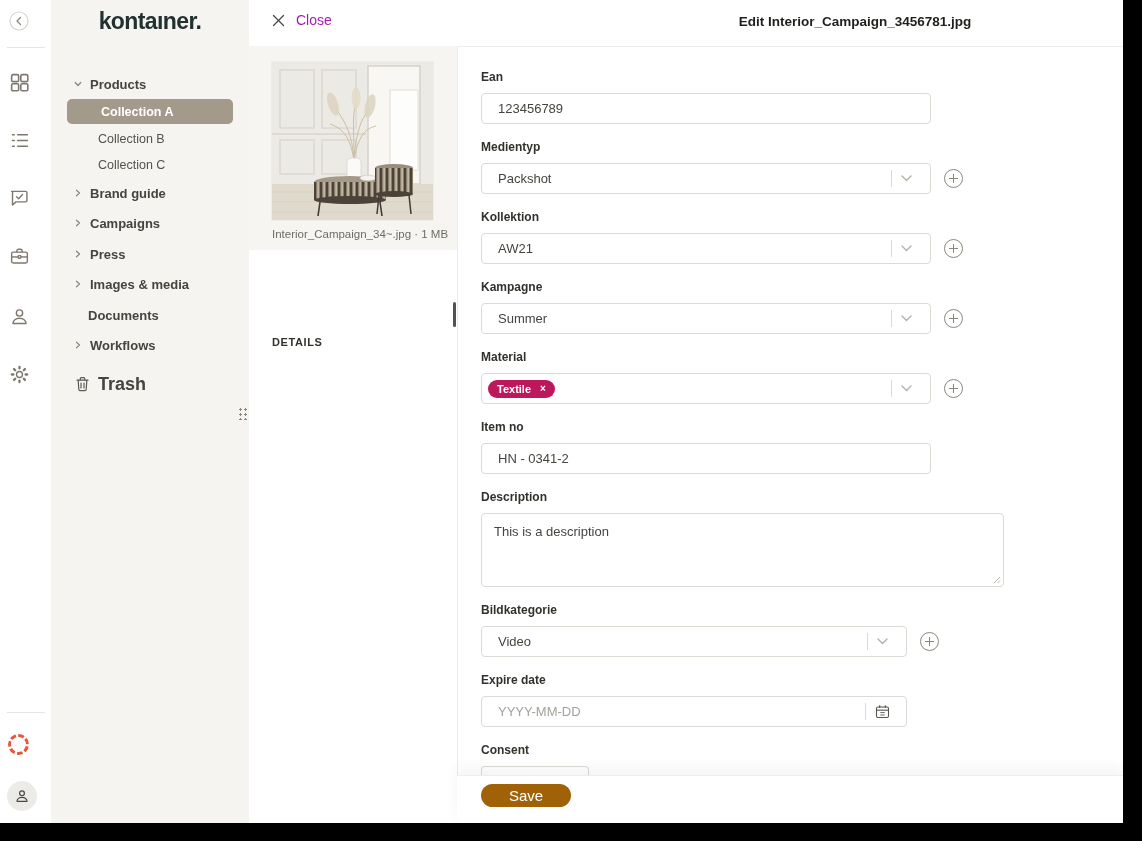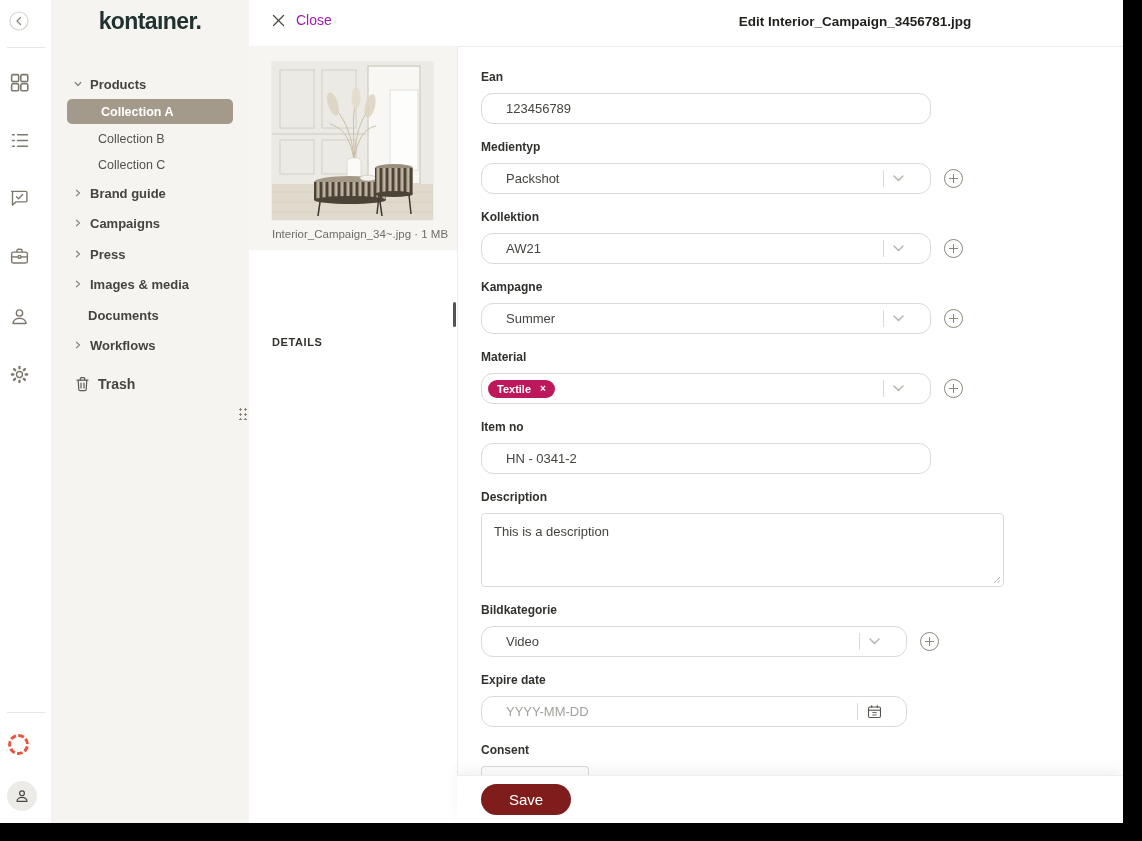--- a/index.html
+++ b/index.html
@@ -25,21 +25,21 @@
   .nav-row{position:absolute;left:0;width:100%;height:20px;display:flex;align-items:center;
     font-size:13px;color:#45443f;cursor:pointer;}
   .nav-row .chev{width:8px;height:8px;margin-left:23px;margin-right:8px;flex:none;}
   .nav-parent{font-weight:600;}
   .nav-sub{padding-left:47px;font-size:12.5px;color:#53524c;}
   .nav-noarrow{padding-left:37px;font-weight:600;}
   .pill{position:absolute;left:16px;right:16px;top:99px;height:25px;border-radius:5px;
     background:#a49a8c;color:#fff;font-size:12.5px;font-weight:600;
     display:flex;align-items:center;padding-left:34px;cursor:pointer;}
   .trash-row{position:absolute;left:0;top:373px;width:100%;height:22px;display:flex;align-items:center;
-    font-size:14px;font-weight:600;color:#45443f;cursor:pointer;}
+    font-size:18px;font-weight:600;color:#45443f;cursor:pointer;}
   .trash-row svg{margin-left:24px;margin-right:8px;}
   .drag-dots{position:absolute;left:187px;top:407px;width:9px;height:13px;cursor:grab;
     background-image:radial-gradient(#8a877e 1px,transparent 1.1px);
     background-size:5px 5px;background-position:0 0;}
 
   
   .main-col{position:absolute;left:249px;top:0;right:0;bottom:0;background:#fff;}
   .topbar{position:absolute;left:0;top:0;right:0;height:46px;background:#fff;border-bottom:1px solid #ececea;}
   .close-btn{position:absolute;left:23px;top:12px;display:flex;align-items:center;gap:11px;cursor:pointer;}
   .close-btn span{font-size:14px;color:#a21caf;}
@@ -52,22 +52,22 @@
   .thumb-img{position:absolute;left:23px;top:16px;width:161px;height:158px;background:#fff;box-shadow:0 0 0 1px rgba(0,0,0,0.03);}
   .thumb-caption{position:absolute;left:23px;top:182px;font-size:11.5px;color:#6e6d67;white-space:nowrap;}
   .details-tab{position:absolute;left:23px;top:263px;font-size:11px;font-weight:700;letter-spacing:0.6px;color:#33322d;cursor:pointer;margin-top:27px;}
   .panel-scrollthumb{position:absolute;right:1px;top:256px;width:3px;height:25px;border-radius:2px;background:#55534e;cursor:pointer;}
 
   
   .form-area{position:absolute;left:208px;top:46px;right:0;bottom:0;overflow:hidden;}
   .form-inner{padding:24px 0 0 24px;}
   .field{margin-bottom:16px;}
   .field .flabel{display:block;font-size:12px;font-weight:700;color:#32312d;line-height:15px;margin-bottom:8px;}
-  .control{box-sizing:border-box;height:31px;border:1px solid #dcdad5;border-radius:12px;background:#fff;
-    display:flex;align-items:center;padding:0 24px;width:450px;}
+  .control{box-sizing:border-box;height:31px;border:1px solid #dcdad5;border-radius:4px;background:#fff;
+    display:flex;align-items:center;padding:0 16px;width:450px;}
   .control input{border:none;outline:none;flex:1;font-size:13px;color:#45443f;font-family:inherit;background:transparent;padding:0;min-width:0;}
   .control input::placeholder{color:#a3a19b;}
   .select-row{display:flex;align-items:center;gap:13px;}
   .sel-value{flex:1;font-size:13px;color:#45443f;}
   .sel-sep{width:1px;height:17px;background:#dcdad5;margin-right:9px;flex:none;}
   .sel-chev{flex:none;margin-right:2px;}
   .plus-btn{width:17px;height:17px;border:1px solid #8a867a;border-radius:50%;flex:none;position:relative;cursor:pointer;background:#fff;}
   .plus-btn::before,.plus-btn::after{content:"";position:absolute;background:#8a867a;}
   .plus-btn::before{left:4px;right:4px;top:8px;height:1.2px;}
   .plus-btn::after{top:4px;bottom:4px;left:8px;width:1.2px;}
@@ -77,22 +77,22 @@
   .tag .tag-x{margin-left:9px;font-size:10px;font-weight:700;cursor:pointer;}
   .textarea-wrap{box-sizing:border-box;width:523px;height:74px;border:1px solid #dcdad5;border-radius:4px;position:relative;background:#fff;}
   .textarea-wrap textarea{box-sizing:border-box;width:100%;height:100%;border:none;outline:none;resize:none;
     font-family:inherit;font-size:13px;color:#45443f;padding:10px 12px;background:transparent;}
   .resize-corner{position:absolute;right:2px;bottom:2px;}
   .consent-stub{box-sizing:border-box;width:108px;height:14px;border:1px solid #dcdad5;border-bottom:none;border-radius:4px 4px 0 0;background:#fff;}
 
   
   .form-footer{position:absolute;left:208px;right:0;bottom:0;height:47px;background:#fff;
     border-top:1px solid #efeeec;box-shadow:0 -7px 12px rgba(80,75,65,0.06);}
-  .save-btn{position:absolute;left:24px;top:8px;width:90px;height:31px;border:none;border-radius:16px;
-    background:#7f1d1d;color:#fff;font-size:15px;font-weight:500;font-family:inherit;cursor:pointer;}
+  .save-btn{position:absolute;left:24px;top:8px;width:90px;height:23px;border:none;border-radius:16px;
+    background:#a16207;color:#fff;font-size:15px;font-weight:500;font-family:inherit;cursor:pointer;}
 </style>
 </head>
 <body>
 
 <div class="app">
 
   <div class="rail">
     <div class="ic" style="top:9px">
       <svg width="22" height="22" viewBox="0 0 22 22" fill="none">
         <circle cx="11" cy="11" r="9" stroke="#d8d4ce" stroke-width="1.2"></circle>

